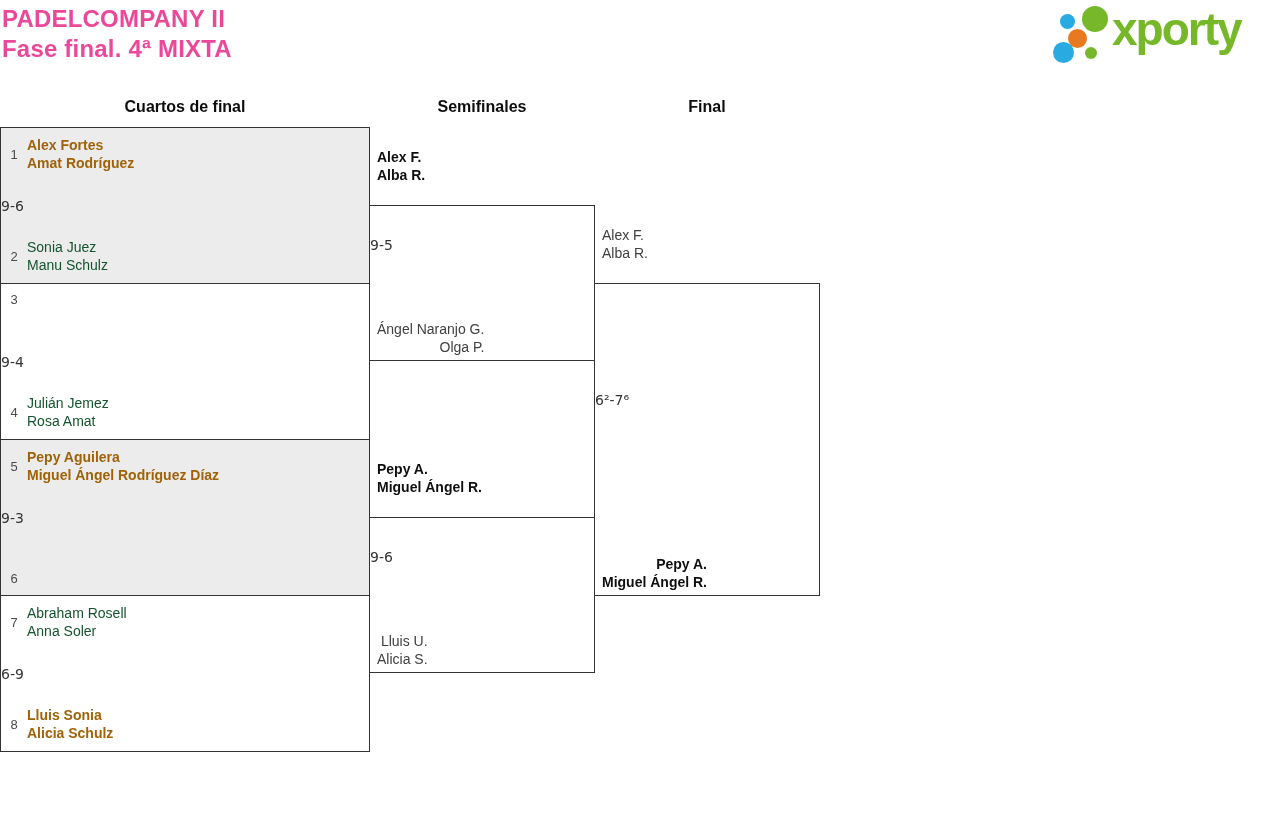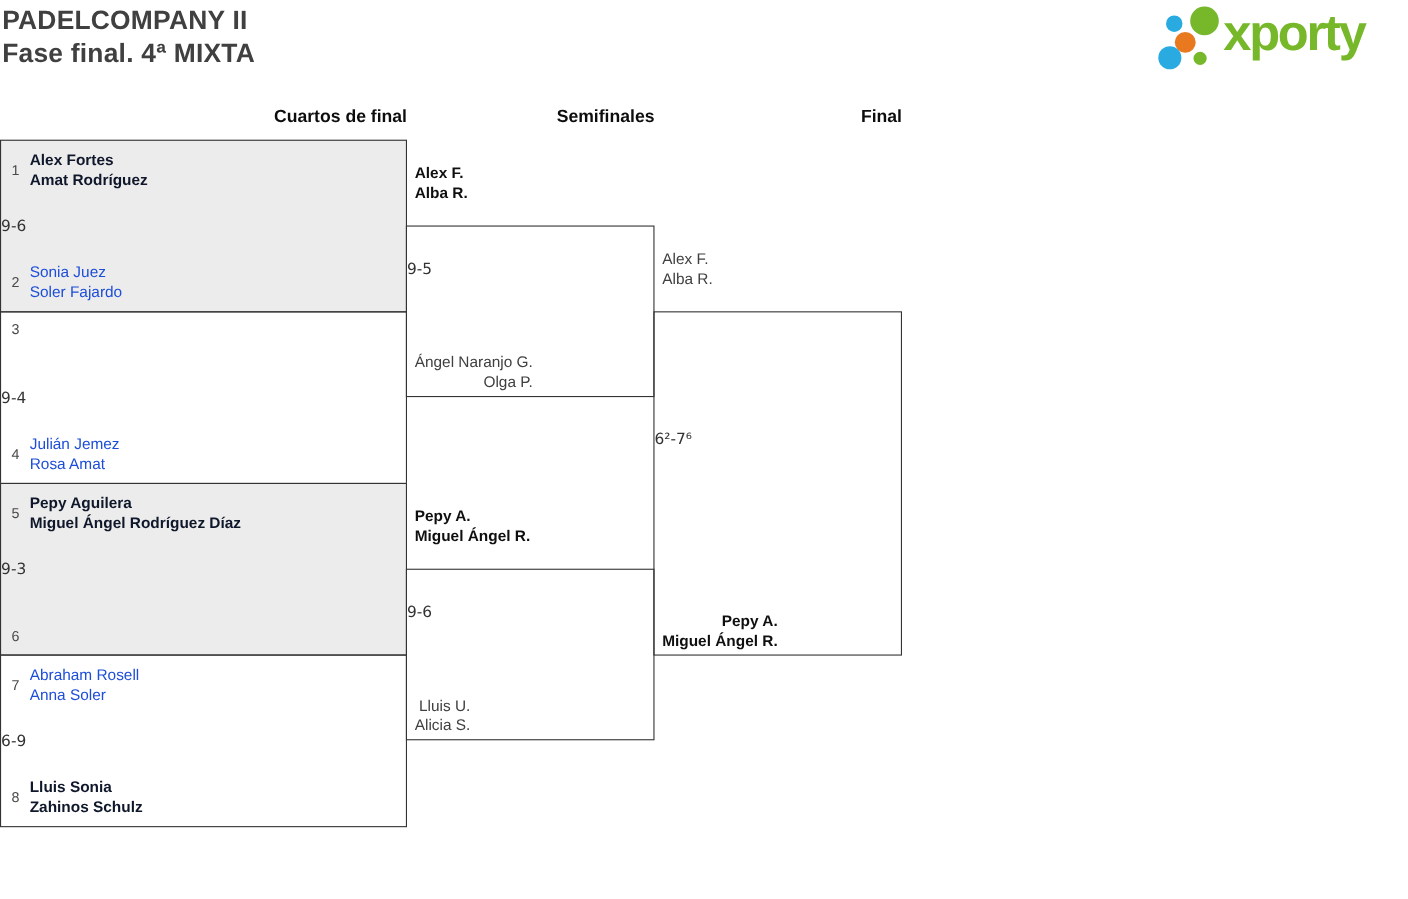--- a/index.html
+++ b/index.html
@@ -9,61 +9,61 @@
     background:#ffffff;
     font-family:"Liberation Sans", sans-serif;
     color:#111;
     overflow:hidden;
   }
 
   
   .page-title {
     position:absolute; left:2px; top:4px;
     font-size:24px; line-height:30px; font-weight:600;
-    color:#404040; letter-spacing:.2px;
+    color:#ec4899; letter-spacing:.2px;
   }
 
   .logo { position:absolute; left:1045px; top:0; width:235px; height:70px; cursor:pointer; }
   .dot { position:absolute; border-radius:50%; }
   .dot-blue-small  { left:15px; top:14px; width:15px; height:15px; background:#29abe2; }
   .dot-green-large { left:37px; top:6px;  width:26px; height:26px; background:#76b82a; }
   .dot-orange     { left:23px; top:29px; width:19px; height:19px; background:#e8791e; }
   .dot-blue-large  { left:8px;  top:42px; width:21px; height:21px; background:#29abe2; }
   .dot-green-small { left:40px; top:47px; width:12px; height:12px; background:#76b82a; }
   .wordmark {
     position:absolute; left:67px; top:-4px;
     font-size:46px; line-height:66px; font-weight:700;
     letter-spacing:-2px; color:#76b82a;
   }
 
   
   .col-header {
-    position:absolute; top:98px; text-align:right;
+    position:absolute; top:98px; text-align:center;
     font-size:16px; font-weight:600; color:#0d0d0d;
   }
   .col-1 { left:0;     width:370px; }
   .col-2 { left:369px; width:226px; }
   .col-3 { left:594px; width:226px; }
 
   
   .match-box { position:absolute; border:1px solid #333333; background:transparent; }
   .qf  { left:0;     width:370px; height:157px; }
   .qf.shaded { background:#ececec; }
   .qf1 { top:127px; } .qf2 { top:283px; } .qf3 { top:439px; } .qf4 { top:595px; }
   .sf  { left:369px; width:226px; height:156px; }
   .sf1 { top:205px; } .sf2 { top:517px; }
   .final-box { left:594px; width:226px; height:313px; top:283px; }
 
   
   .team-row { position:absolute; left:6px; display:flex; align-items:center; gap:6px; }
   .team-row.top    { top:8px; }
   .team-row.bottom { bottom:9px; }
   .seed { width:14px; text-align:center; font-size:13px; color:#4a4a4a; flex:0 0 auto; }
-  .names { font-size:14px; line-height:18px; color:#1d4ed8; }
-  .names.winner { font-weight:700; color:#0f172a; }
+  .names { font-size:14px; line-height:18px; color:#14532d; }
+  .names.winner { font-weight:700; color:#a16207; }
 
   .score {
     position:absolute; left:0; width:100%; text-align:left;
     font-size:14px; color:#333;
     font-family:"DejaVu Sans", sans-serif;
   }
   .qf .score        { top:50%; transform:translateY(-50%); }
   .sf .score        { top:31px; }
   .final-box .score { top:108px; }
 
@@ -99,21 +99,21 @@
     <div class="names winner">
       <div>Alex Fortes</div>
       <div>Amat Rodríguez</div>
     </div>
   </div>
   <div class="score">9-6</div>
   <div class="team-row bottom">
     <span class="seed">2</span>
     <div class="names">
       <div>Sonia Juez</div>
-      <div>Soler Fajardo</div>
+      <div>Manu Schulz</div>
     </div>
   </div>
 </div>
 
 <div class="match-box qf qf2">
   <div class="team-row top">
     <span class="seed">3</span>
   </div>
   <div class="score">9-4</div>
   <div class="team-row bottom">
@@ -145,21 +145,21 @@
     <div class="names">
       <div>Abraham Rosell</div>
       <div>Anna Soler</div>
     </div>
   </div>
   <div class="score">6-9</div>
   <div class="team-row bottom">
     <span class="seed">8</span>
     <div class="names winner">
       <div>Lluis Sonia</div>
-      <div>Zahinos Schulz</div>
+      <div>Alicia Schulz</div>
     </div>
   </div>
 </div>
 
 <div class="match-box sf sf1">
   <div class="bracket-label above-top winner">
     <div>Alex F.</div>
     <div>Alba R.</div>
   </div>
   <div class="score">9-5</div>

